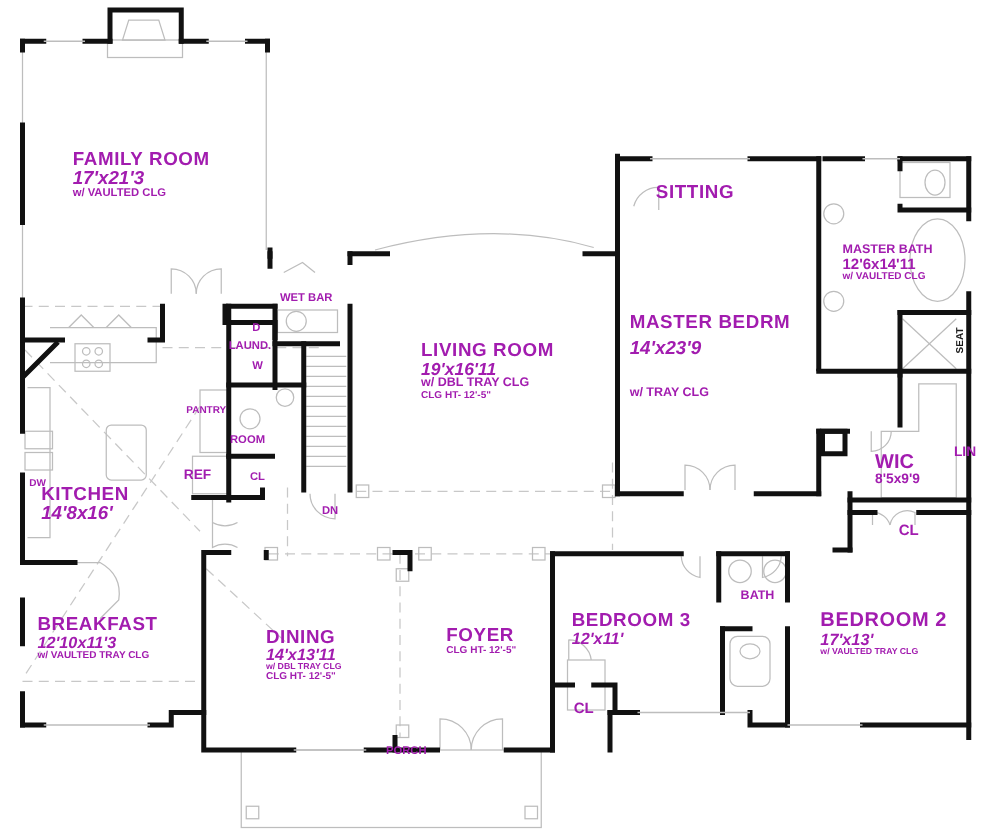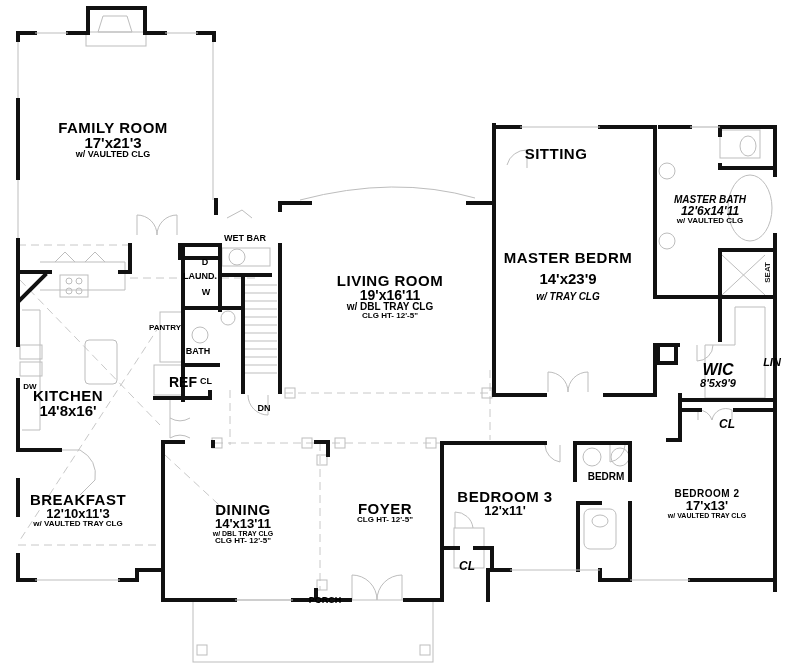--- a/index.html
+++ b/index.html
@@ -1,22 +1,22 @@
 <!DOCTYPE html>
 <html><head>
 <meta charset="utf-8">
 <style>
   html, body { margin: 0; padding: 0; background: #ffffff; }
   body { width: 787px; height: 664px; overflow: hidden; position: relative; font-family: "Liberation Sans", sans-serif; }
   #plan { position: absolute; left: 0; top: 0; width: 787px; height: 664px; }
-  .lbl { position: absolute; text-align: center; color: #000000; font-weight: bold; line-height: 1; white-space: nowrap; transform: translateX(-50%); }
+  .lbl { position: absolute; color: #a21caf; font-weight: bold; line-height: 1; white-space: nowrap; transform: translateX(-50%); }
   .name { font-size: 15px; letter-spacing: 0.5px; }
-  .dim { font-size: 15px; }
+  .dim { font-size: 15px; font-style: italic; }
   .note { font-size: 9px; }
-  .sm { font-size: 10px; font-style: italic; }
+  .sm { font-size: 10px; }
   .xs { font-size: 8px; }
   .vert { writing-mode: vertical-rl; transform: rotate(180deg); font-size: 8px; font-weight: bold; position: absolute; color:#1a1a1a; }
 </style>
 </head>
 <body>
 
 <svg id="plan" viewBox="0 0 787 664" xmlns="http://www.w3.org/2000/svg">
 
   <g stroke="#c8c8c8" stroke-width="1" fill="none" stroke-dasharray="8 5">
     <line x1="18" y1="245" x2="130" y2="245"></line>
@@ -260,45 +260,45 @@
 
 <div class="lbl" style="left:390px;top:273px">
   <div class="name">LIVING ROOM</div>
   <div class="dim" style="font-size:14px">19'x16'11</div>
   <div class="note" style="font-size:10px">w/ DBL TRAY CLG</div>
   <div class="note" style="font-size:8px">CLG HT- 12'-5"</div>
 </div>
 
 <div class="lbl" style="left:568px;top:250px">
   <div class="name" style="margin-bottom:6px">MASTER BEDRM</div>
-  <div class="dim" style="margin-bottom:6px">14'x23'9</div>
+  <div class="dim" style="margin-bottom:24px">14'x23'9</div>
   <div class="sm">w/ TRAY CLG</div>
 </div>
 
 <div class="lbl xs" style="left:165px;top:324px;font-size:8px">PANTRY</div>
-<div class="lbl xs" style="left:198px;top:347px;font-size:9px">BATH</div>
-<div class="lbl xs" style="left:183px;top:375px;font-size:14px">REF</div>
+<div class="lbl xs" style="left:198px;top:347px;font-size:9px">ROOM</div>
+<div class="lbl xs" style="left:158px;top:375px;font-size:11px">REF</div>
 <div class="lbl xs" style="left:206px;top:377px;font-size:9px">CL</div>
 <div class="lbl xs" style="left:30px;top:383px;font-size:8px">DW</div>
 
 <div class="lbl" style="left:68px;top:388px">
   <div class="name">KITCHEN</div>
   <div class="dim">14'8x16'</div>
 </div>
 
 <div class="lbl xs" style="left:264px;top:404px;font-size:9px">DN</div>
 
 <div class="lbl" style="left:718px;top:362px">
   <div class="sm" style="font-size:16px">WIC</div>
   <div class="sm" style="font-size:11px">8'5x9'9</div>
 </div>
 <div class="lbl sm" style="left:772px;top:357px;font-size:11px">LIN</div>
 <div class="lbl sm" style="left:727px;top:418px;font-size:12px">CL</div>
 
-<div class="lbl xs" style="left:606px;top:472px;font-size:10px">BEDRM</div>
+<div class="lbl xs" style="left:606px;top:472px;font-size:10px">BATH</div>
 
 <div class="lbl" style="left:78px;top:492px">
   <div class="name">BREAKFAST</div>
   <div class="dim" style="font-size:13px">12'10x11'3</div>
   <div class="xs">w/ VAULTED TRAY CLG</div>
 </div>
 
 <div class="lbl" style="left:243px;top:502px">
   <div class="name">DINING</div>
   <div class="dim" style="font-size:13px">14'x13'11</div>
@@ -311,18 +311,18 @@
   <div class="xs">CLG HT- 12'-5"</div>
 </div>
 
 <div class="lbl" style="left:505px;top:489px">
   <div class="name" style="font-size:15px">BEDROOM  3</div>
   <div class="dim" style="font-size:13px">12'x11'</div>
 </div>
 <div class="lbl sm" style="left:467px;top:560px;font-size:12px">CL</div>
 
 <div class="lbl" style="left:707px;top:489px">
-  <div class="name" style="font-size:10px">BEDROOM  2</div>
+  <div class="name" style="font-size:16px">BEDROOM  2</div>
   <div class="dim" style="font-size:13px">17'x13'</div>
   <div class="xs" style="font-size:7px">w/ VAULTED TRAY CLG</div>
 </div>
 
 <div class="lbl xs" style="left:325px;top:596px;font-size:9px">PORCH</div>
 
 </body></html>

